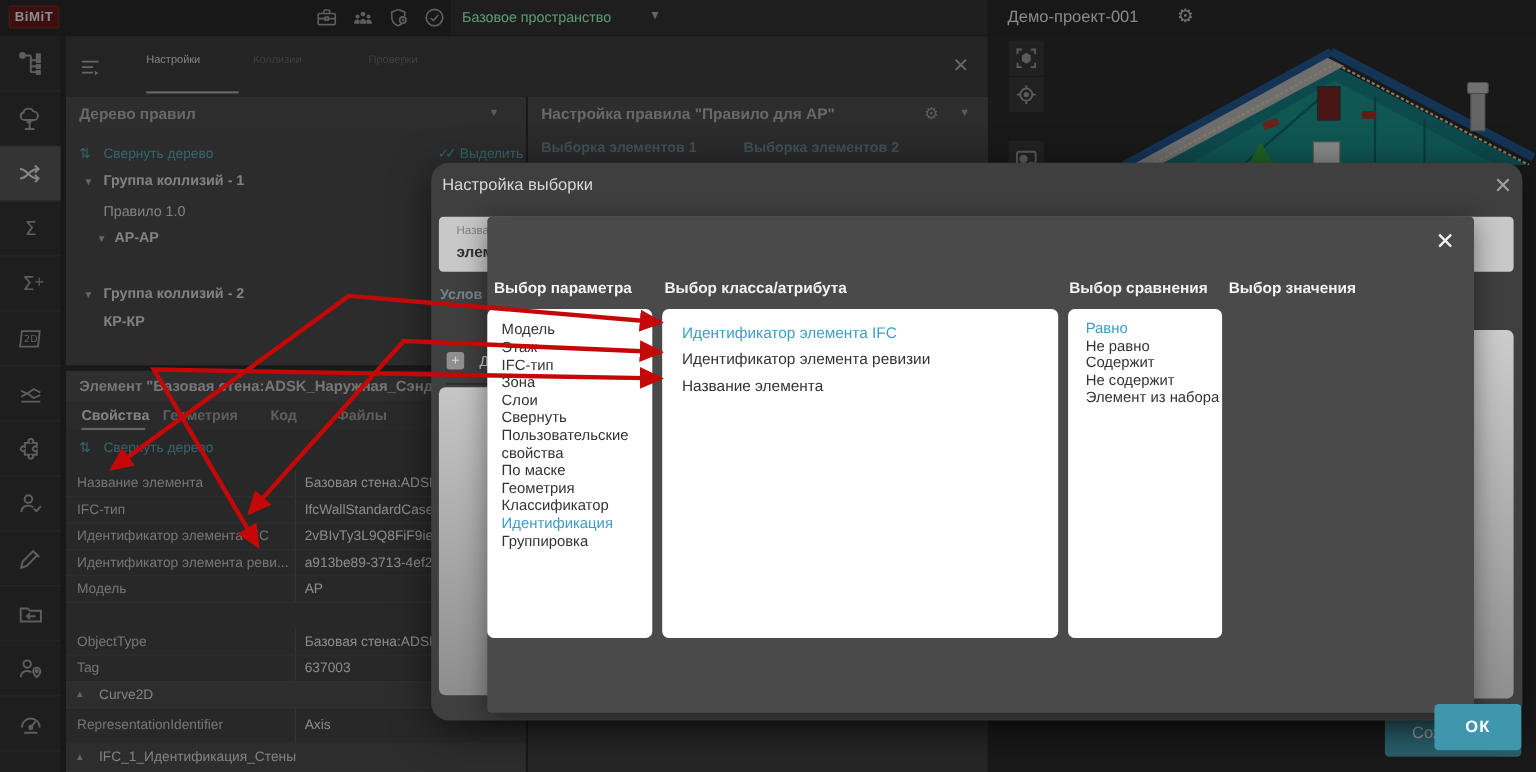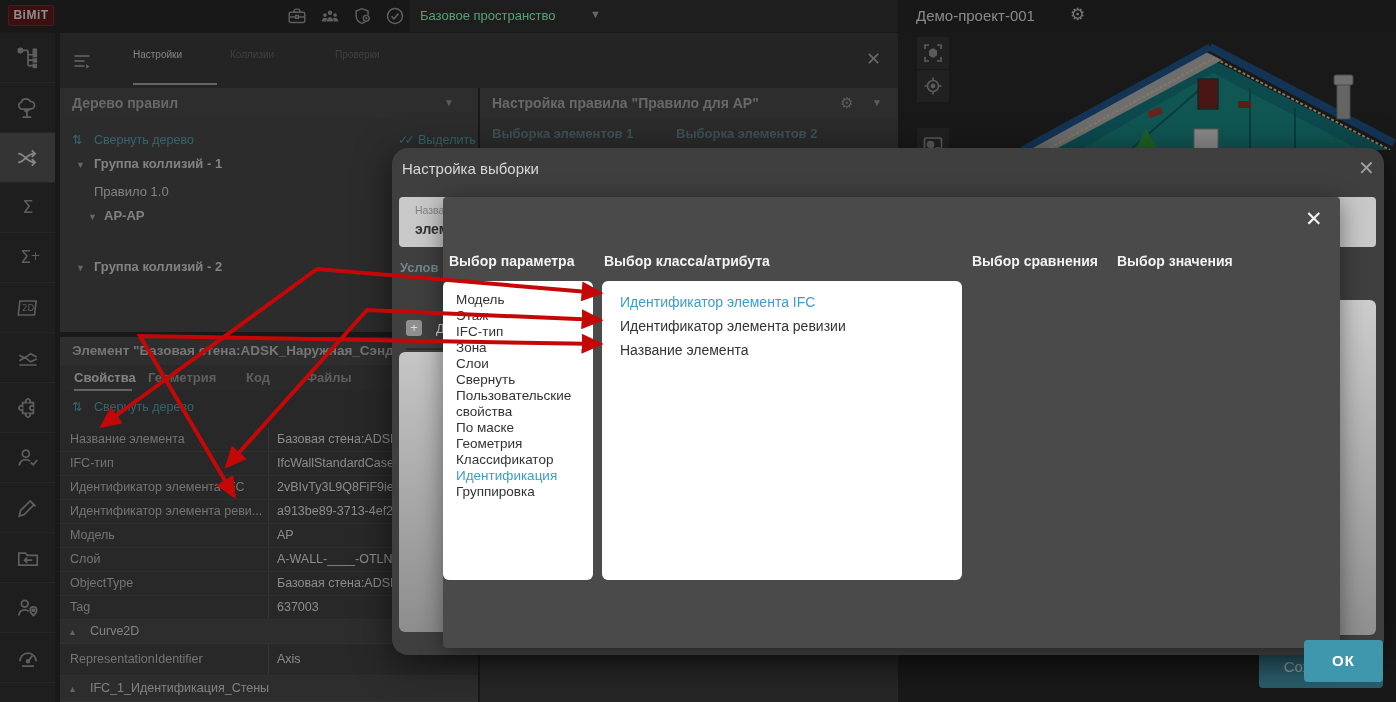--- a/index.html
+++ b/index.html
@@ -285,20 +285,23 @@
       <span style="position:absolute;left:34px;">Правило 1.0</span>
     </div>
     <div class="trow bold" style="top:116px;">
       <span class="caret" style="left:28px;">▼</span>
       <span style="position:absolute;left:44px;">АР-АР</span>
     </div>
     <div class="trow bold" style="top:167px;">
       <span class="caret" style="left:16px;">▼</span>
       <span style="position:absolute;left:34px;">Группа коллизий - 2</span>
     </div>
+    <div class="trow bold" style="top:192px;">
+      <span style="position:absolute;left:34px;">КР-КР</span>
+    </div>
   </div>
 
   <div class="rule-panel">
     <div class="panel-head">
       <span class="ph-title">Настройка правила "Правило для АР"</span>
       <span class="ph-caret" style="left:360px;font-size:15px;top:6px;">⚙</span>
       <span class="ph-caret" style="left:392px;">▼</span>
     </div>
     <div class="rule-sub">
       <span class="sel-tab" style="left:12px;">Выборка элементов 1</span>
@@ -331,24 +334,20 @@
         <span class="pl">Идентификатор элемента IFC</span>
         <span class="pv">2vBIvTy3L9Q8FiF9ieX</span>
       </div>
     <div class="prow" style="top:163px;">
         <span class="pl">Идентификатор элемента реви...</span>
         <span class="pv">a913be89-3713-4ef2-</span>
       </div>
     <div class="prow" style="top:187px;">
         <span class="pl">Модель</span>
         <span class="pv">АР</span>
-      </div>
-    <div class="prow" style="top:211px;">
-        <span class="pl">Слой</span>
-        <span class="pv">A-WALL-____-OTLN</span>
       </div>
     <div class="prow" style="top:235px;">
         <span class="pl">ObjectType</span>
         <span class="pv">Базовая стена:ADSK</span>
       </div>
     <div class="prow" style="top:259px;">
         <span class="pl">Tag</span>
         <span class="pv">637003</span>
       </div>
     <div class="grow" style="top:283px;"><span class="gi">▴</span><span>Curve2D</span></div>
@@ -443,20 +442,29 @@
       </div>
 
       <div class="wbox" style="left:159px;width:360px;">
         <ul class="list-b">
           <li class="sel">Идентификатор элемента IFC</li>
           <li>Идентификатор элемента ревизии</li>
           <li>Название элемента</li>
         </ul>
       </div>
 
+      <div class="wbox" style="left:528px;width:140px;">
+        <ul class="list-c">
+          <li class="sel">Равно</li>
+          <li>Не равно</li>
+          <li>Содержит</li>
+          <li>Не содержит</li>
+          <li>Элемент из набора</li>
+        </ul>
+      </div>
 
 
       <div class="ok-btn">ОК</div>
     </div>
   </div>
 
   <svg class="arrows" width="1396" height="702" viewBox="0 0 1396 702">
     <defs>
       <marker id="ah" markerWidth="6" markerHeight="5" refX="4.6" refY="2.5" orient="auto-start-reverse" markerUnits="strokeWidth">
         <path d="M0,0 L5.5,2.5 L0,5 z" fill="#c40808"></path>

